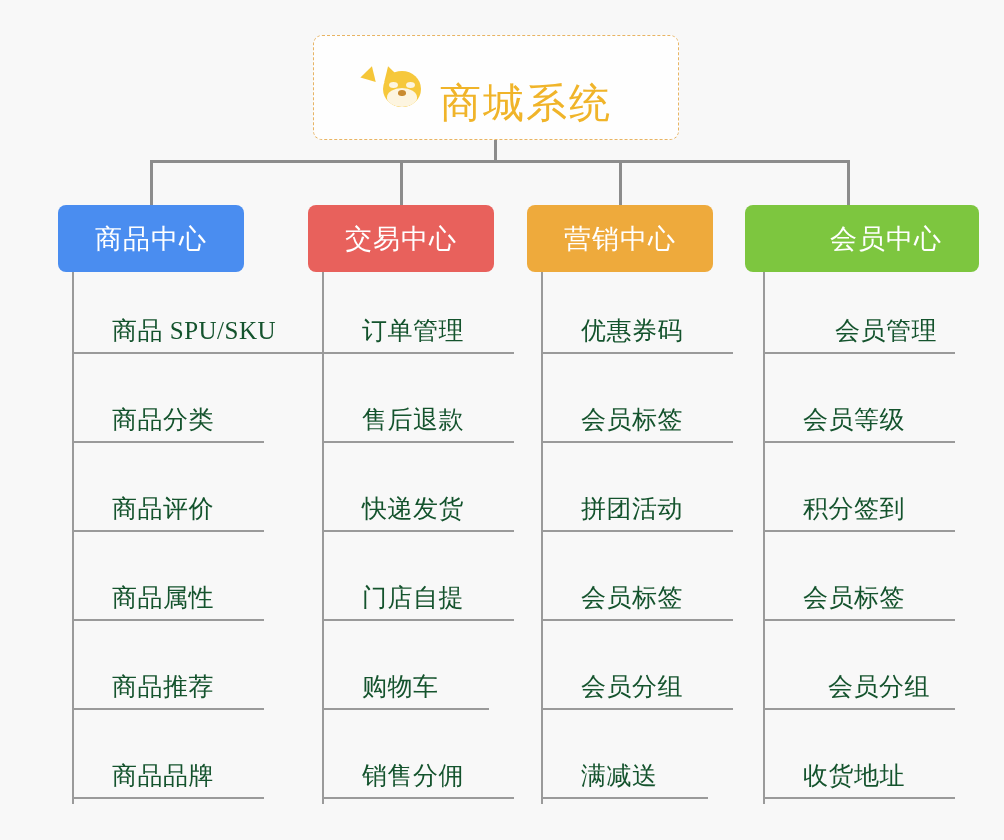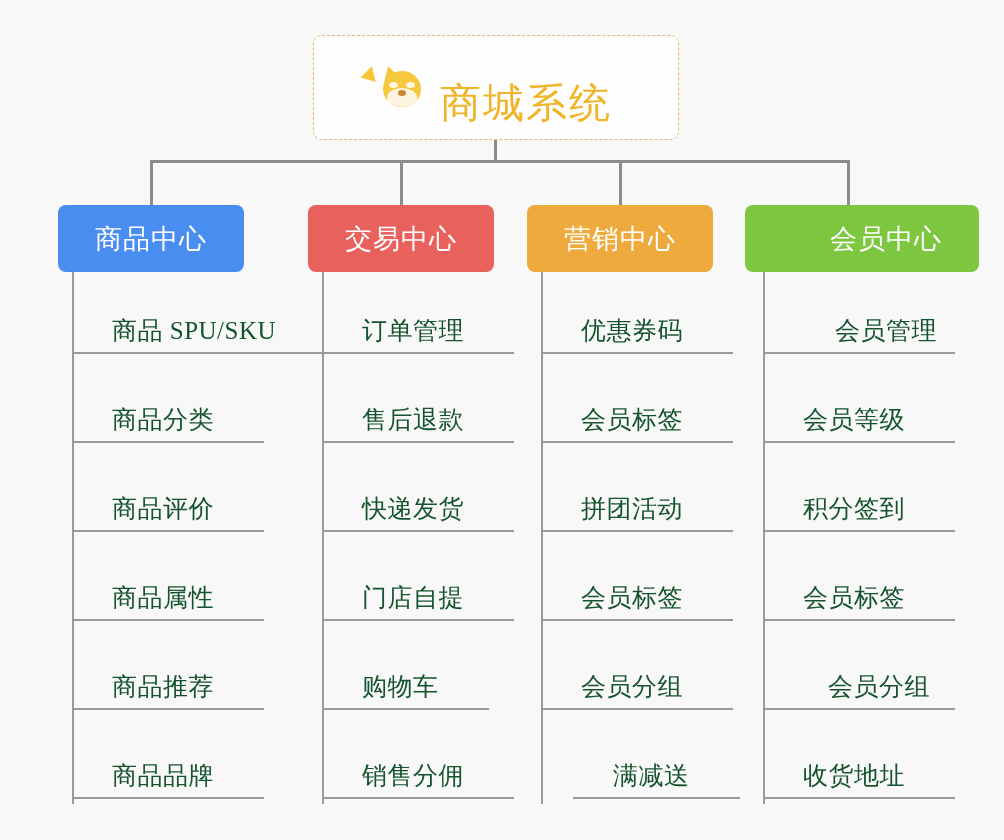--- a/index.html
+++ b/index.html
@@ -255,21 +255,21 @@
       </div>
     <div class="item" style="top: 178px; width: 192px;">
         <span class="item-label">拼团活动</span>
       </div>
     <div class="item" style="top: 267px; width: 192px;">
         <span class="item-label">会员标签</span>
       </div>
     <div class="item" style="top: 356px; width: 192px;">
         <span class="item-label">会员分组</span>
       </div>
-    <div class="item" style="top: 445px; width: 167px; margin-left: 32px;">
+    <div class="item" style="top: 445px; width: 167px;">
         <span class="item-label">满减送</span>
       </div>
   </div>
 
   <div class="col" style="left:763px;">
     <div class="col-spine"></div>
     <div class="item" style="top: 0px; width: 192px; padding-left: 32px;">
         <span class="item-label">会员管理</span>
       </div>
     <div class="item" style="top: 89px; width: 192px;">

